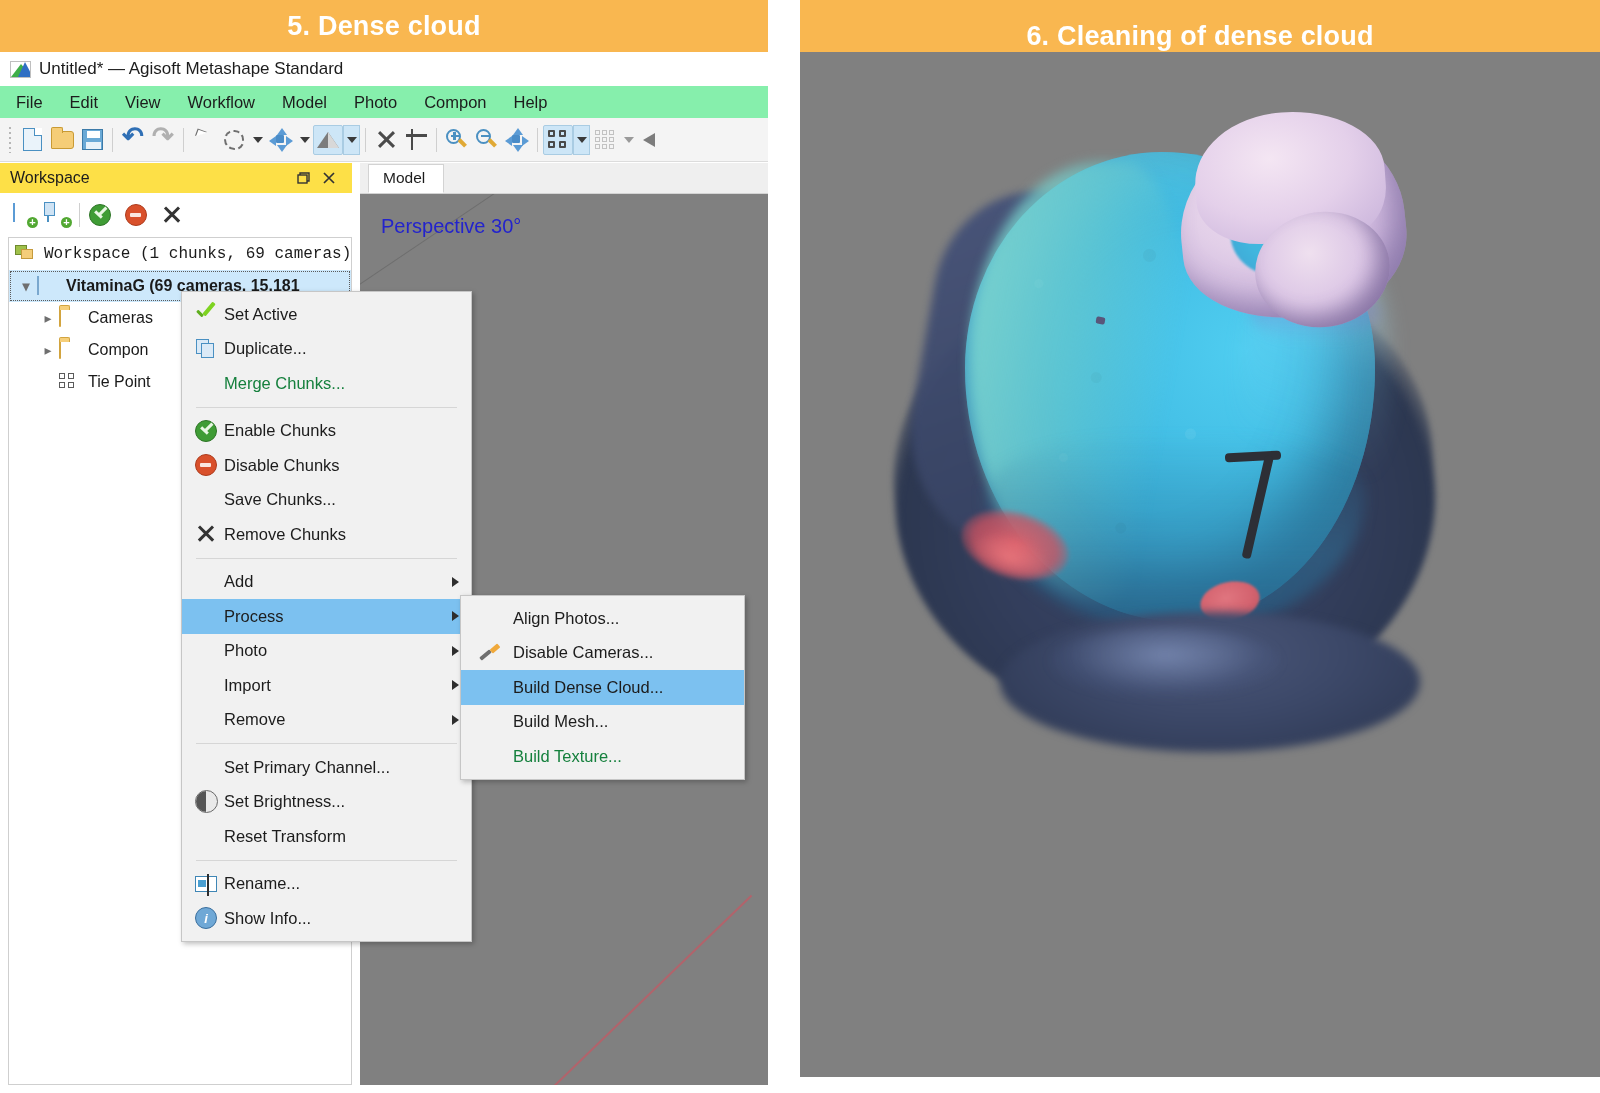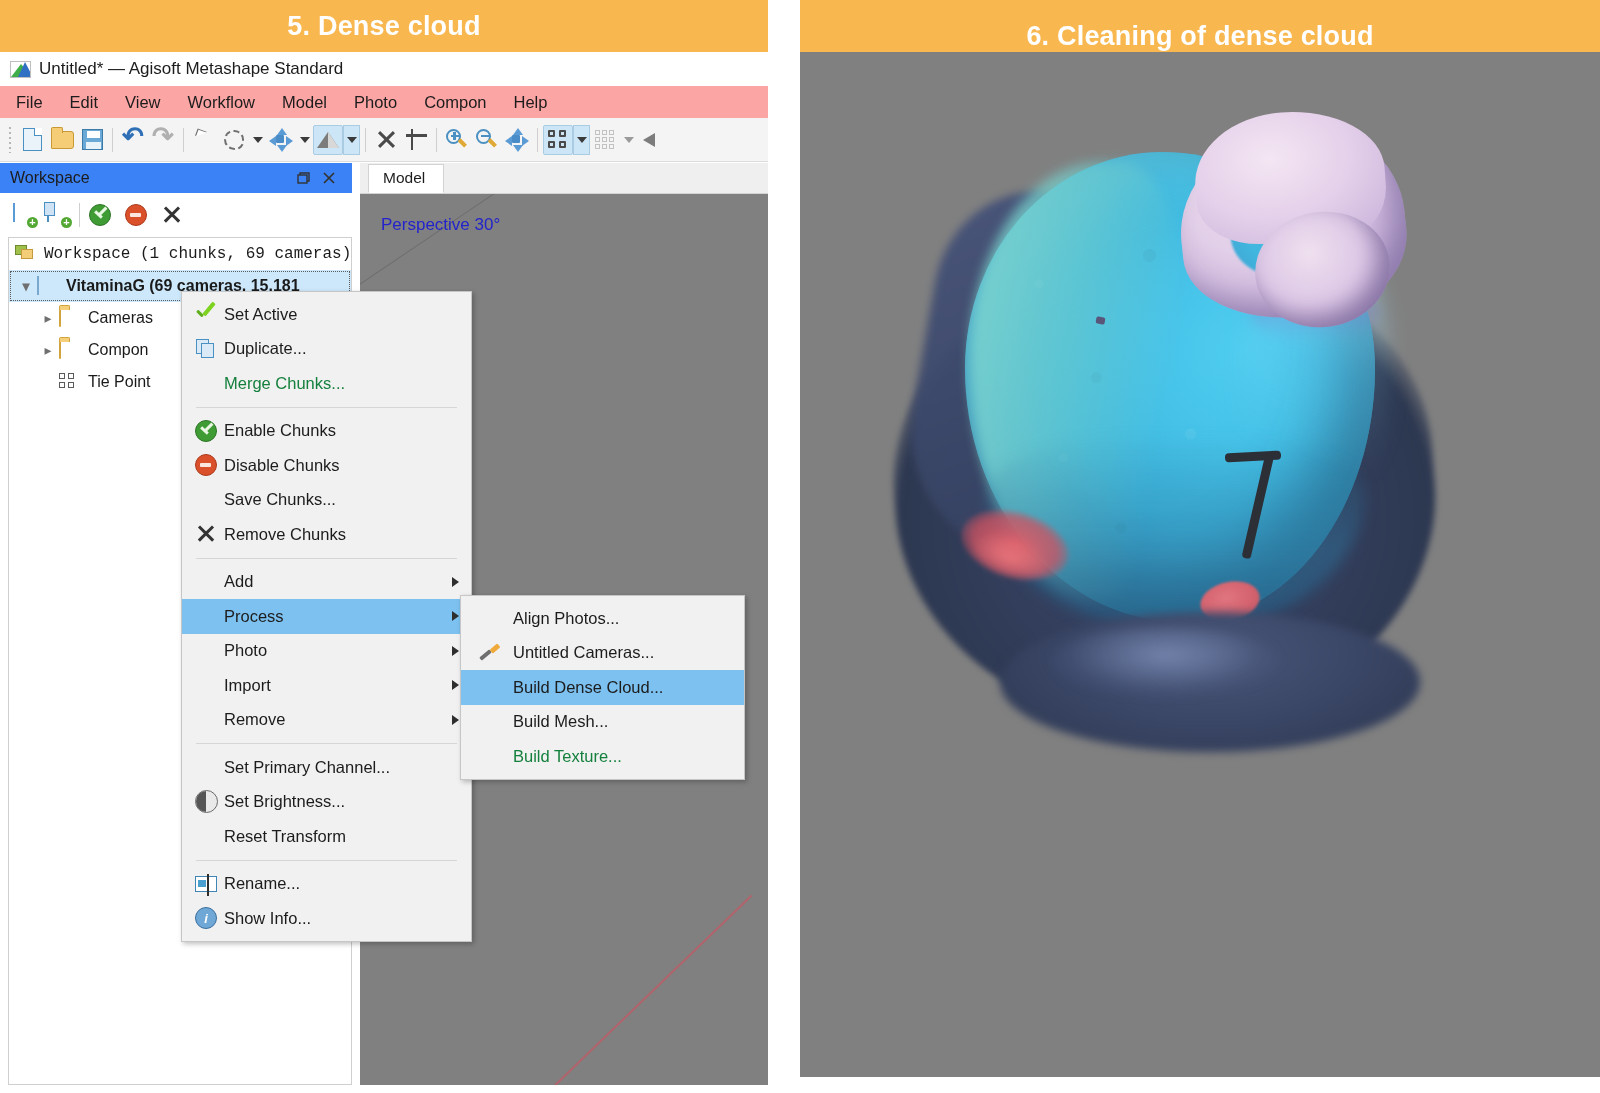--- a/index.html
+++ b/index.html
@@ -47,21 +47,21 @@
   }
   .app-logo:after{
     content:"";position:absolute;left:7px;bottom:0;width:0;height:0;
     border-left:7px solid transparent;border-right:8px solid transparent;
     border-bottom:15px solid #2f6fc4;
   }
 
   
   #menubar{
     position:absolute;left:0;top:86px;width:768px;height:32px;
-    background:#fca5a5;display:flex;align-items:center;
+    background:#86efac;display:flex;align-items:center;
     padding-left:16px;box-sizing:border-box;
   }
   #menubar .mi{font-size:16.5px;color:#1c1c1c;margin-right:27px;cursor:default;}
 
   
   #toolbar{
     position:absolute;left:0;top:118px;width:768px;height:44px;
     background:#f4f4f4;border-bottom:1px solid #dcdcdc;
     display:flex;align-items:center;padding-left:6px;box-sizing:border-box;
   }
@@ -75,21 +75,21 @@
   .tsep{width:1px;height:24px;background:#cfcfcf;margin:0 5px;flex:none;}
   .caret{width:0;height:0;border-left:5px solid transparent;border-right:5px solid transparent;
     border-top:6px solid #3a3a3a;}
   .caret.dim{border-top-color:#9a9a9a;}
   .tdrop{width:17px;height:30px;display:flex;align-items:center;justify-content:center;flex:none;}
   .tdrop.on{background:#cde6f7;border:1px solid #a9cce3;box-sizing:border-box;}
 
   
   #ws-header{
     position:absolute;left:0;top:163px;width:352px;height:30px;
-    background:#3b82f6;display:flex;align-items:center;
+    background:#fde047;display:flex;align-items:center;
     border-bottom:1px solid #e0e0e0;
   }
   #ws-title{font-size:16px;color:#1c1c1c;margin-left:10px;flex:1;}
   .ws-hbtn{width:26px;height:26px;display:flex;align-items:center;justify-content:center;}
   #ws-toolbar{
     position:absolute;left:0;top:193px;width:352px;height:44px;
     background:#ffffff;display:flex;align-items:center;padding-left:10px;box-sizing:border-box;
   }
   #ws-tree{
     position:absolute;left:8px;top:237px;width:344px;height:848px;
@@ -130,21 +130,21 @@
     background:#efefef;border-bottom:1px solid #d3d3d3;display:flex;align-items:flex-end;
   }
   #model-tab{
     background:#ffffff;border:1px solid #d3d3d3;border-bottom:1px solid #ffffff;
     padding:4px 18px 5px 14px;font-size:15.5px;color:#1c1c1c;margin-left:8px;
   }
   #model-view{
     position:absolute;left:360px;top:194px;width:408px;height:891px;
     background:#808080;overflow:hidden;
   }
-  #persp-label{position:absolute;left:21px;top:21px;color:#2323cc;font-size:17px;}
+  #persp-label{position:absolute;left:21px;top:21px;color:#2323cc;font-size:20px;}
   #grid-line-a{position:absolute;left:-45px;top:120px;width:320px;height:1px;
     background:#6e6e6e;transform:rotate(-34deg);transform-origin:left center;}
   #grid-line-b{position:absolute;left:190px;top:895px;width:280px;height:1.6px;
     background:#b2636b;transform:rotate(-44deg);transform-origin:left center;}
 
   
   #ctx-menu{
     position:absolute;left:181px;top:291px;width:289px;
     background:#f1f1f1;border:1px solid #c6c6c6;
     box-shadow:2px 2px 5px rgba(0,0,0,.25);
@@ -711,21 +711,21 @@
 
   <div id="ctx-submenu">
     <div class="mrow">
       <span class="mic"></span>
       <span class="mlabel">Align Photos...</span>
     </div>
     <div class="mrow">
       <span class="mic">
           <span class="ic-wand"></span>
         </span>
-      <span class="mlabel">Untitled Cameras...</span>
+      <span class="mlabel">Disable Cameras...</span>
     </div>
     <div class="mrow hl">
       <span class="mic"></span>
       <span class="mlabel">Build Dense Cloud...</span>
     </div>
     <div class="mrow">
       <span class="mic"></span>
       <span class="mlabel">Build Mesh...</span>
     </div>
     <div class="mrow disabled">

